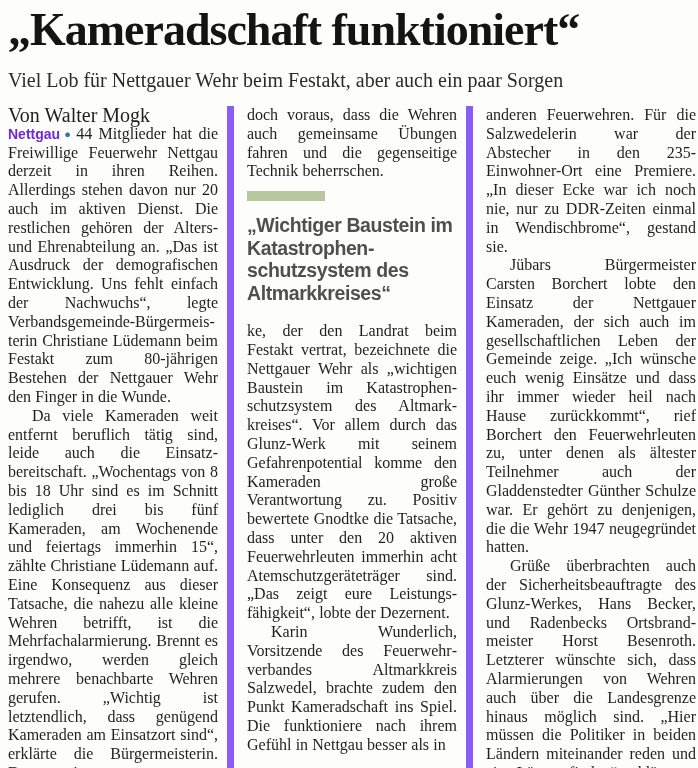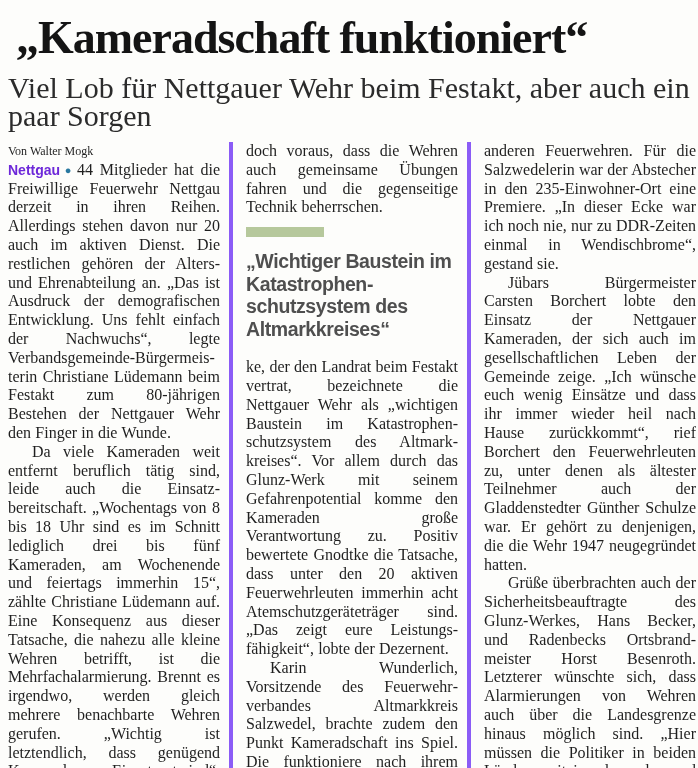--- a/index.html
+++ b/index.html
@@ -12,67 +12,67 @@
     width: 698px;
     height: 768px;
     background: #fdfdfb;
     box-sizing: border-box;
     padding: 4px 2px 0 8px;
     overflow: hidden;
     font-family: "Liberation Serif", serif;
     color: #1f1f1f;
   }
   .headline {
-    margin: 8px;
+    margin: 0;
     font-family: "Liberation Serif", serif;
     font-weight: 700;
     font-size: 46px;
     line-height: 52px;
     letter-spacing: -1px;
     color: #141414;
     white-space: nowrap;
   }
   .subheadline {
     margin: 10px 0 0 0;
     font-family: "Liberation Serif", serif;
     font-weight: 400;
-    font-size: 30px;
+    font-size: 20px;
     line-height: 28px;
     color: #2b2b2b;
   }
   .columns {
     display: flex;
     margin-top: 12px;
     height: 662px;
     overflow: hidden;
   }
   .col {
     flex: 1 1 0;
     box-sizing: border-box;
     min-width: 0;
   }
   .col + .col {
-    border-left: 4px solid #8b5cf6;
+    border-left: 7px solid #8b5cf6;
     padding-left: 13px;
   }
   .col-1 { padding-right: 9px; }
   .col-2 { padding-right: 9px; }
   p.body {
     margin: 0;
     font-size: 16px;
     line-height: 18.8px;
     text-align: justify;
     hyphens: auto;
     -webkit-hyphens: auto;
     word-spacing: 0.2px;
   }
   p.indent { text-indent: 24px; }
   .byline {
     margin: 0;
-    font-size: 12px;
+    font-size: 20px;
     line-height: 18.8px;
   }
   .loc-label {
     font-family: "Liberation Sans", sans-serif;
     font-weight: 700;
     font-size: 14px;
     color: #6d28d9;
   }
   .loc-bullet {
     color: #2878a0;

